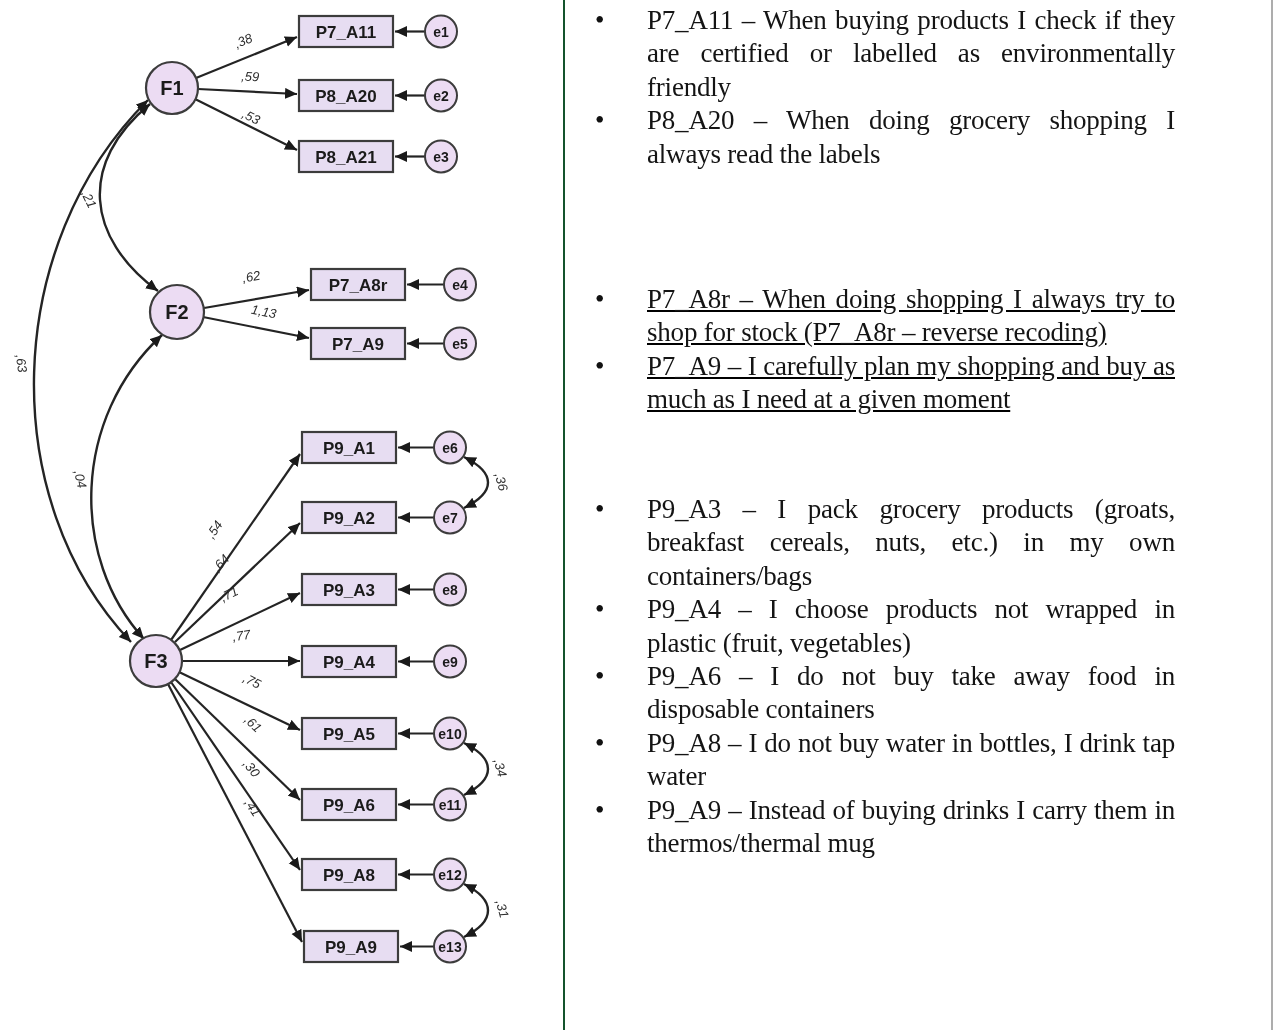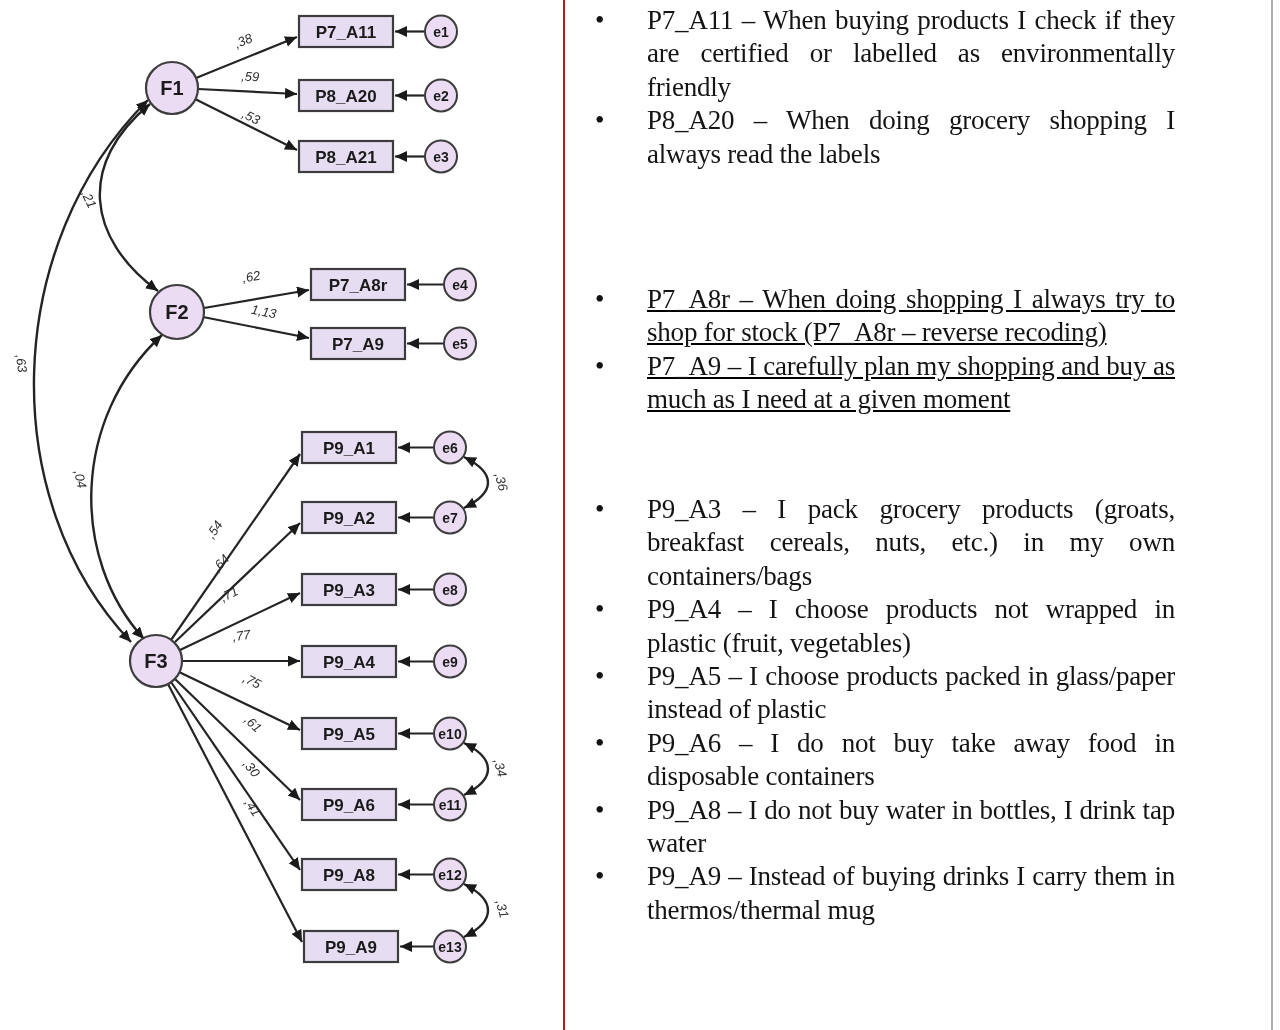--- a/index.html
+++ b/index.html
@@ -1,20 +1,20 @@
 <!DOCTYPE html>
 <html><head>
 <meta charset="utf-8">
 <style>
   html,body{margin:0;padding:0;background:#ffffff;}
   .page{position:relative;width:1280px;height:1030px;background:#fff;overflow:hidden;
         font-family:"Liberation Serif",serif;}
   .diagram-panel{position:absolute;left:0;top:0;width:560px;height:1030px;}
   .legend-panel{position:absolute;left:563px;top:0;width:710px;height:1030px;
-        border-left:2px solid #b91c1c;border-right:2px solid #adadad;box-sizing:border-box;}
+        border-left:2px solid #14532d;border-right:2px solid #adadad;box-sizing:border-box;}
   .legend-group{position:absolute;left:0;width:528px;padding:0 0 0 82px;margin:0;list-style:none;}
   .legend-group li{position:relative;text-align:justify;color:#141414;
         font-size:27px;line-height:33.4px;letter-spacing:-0.2px;}
   .legend-group li::before{content:"\2022";position:absolute;left:-52px;top:0;
         font-size:27px;color:#111;}
   .g1{top:4px;}
   .g2{top:283px;text-decoration:underline;}
   .g3{top:493px;}
   svg{display:block;}
   .edge{stroke:#242424;stroke-width:2.2;fill:none;}
@@ -166,20 +166,19 @@
       <li>P7_A11 – When buying products I check if they are certified or labelled as environmentally friendly</li>
       <li>P8_A20 – When doing grocery shopping I always read the labels</li>
     </ul>
     <ul class="legend-group g2">
       <li>P7_A8r – When doing shopping I always try to shop for stock (P7_A8r – reverse recoding)</li>
       <li>P7_A9 – I carefully plan my shopping and buy as much as I need at a given moment</li>
     </ul>
     <ul class="legend-group g3">
       <li>P9_A3 – I pack grocery products (groats, breakfast cereals, nuts, etc.) in my own containers/bags</li>
       <li>P9_A4 – I choose products not wrapped in plastic (fruit, vegetables)</li>
-      <li>P9_A5 – I choose products packed in glass/paper instead of plastic</li>
       <li>P9_A6 – I do not buy take away food in disposable containers</li>
       <li>P9_A8 – I do not buy water in bottles, I drink tap water</li>
       <li>P9_A9 – Instead of buying drinks I carry them in thermos/thermal mug</li>
     </ul>
   </div>
 
 </div>
 
 </body></html>

